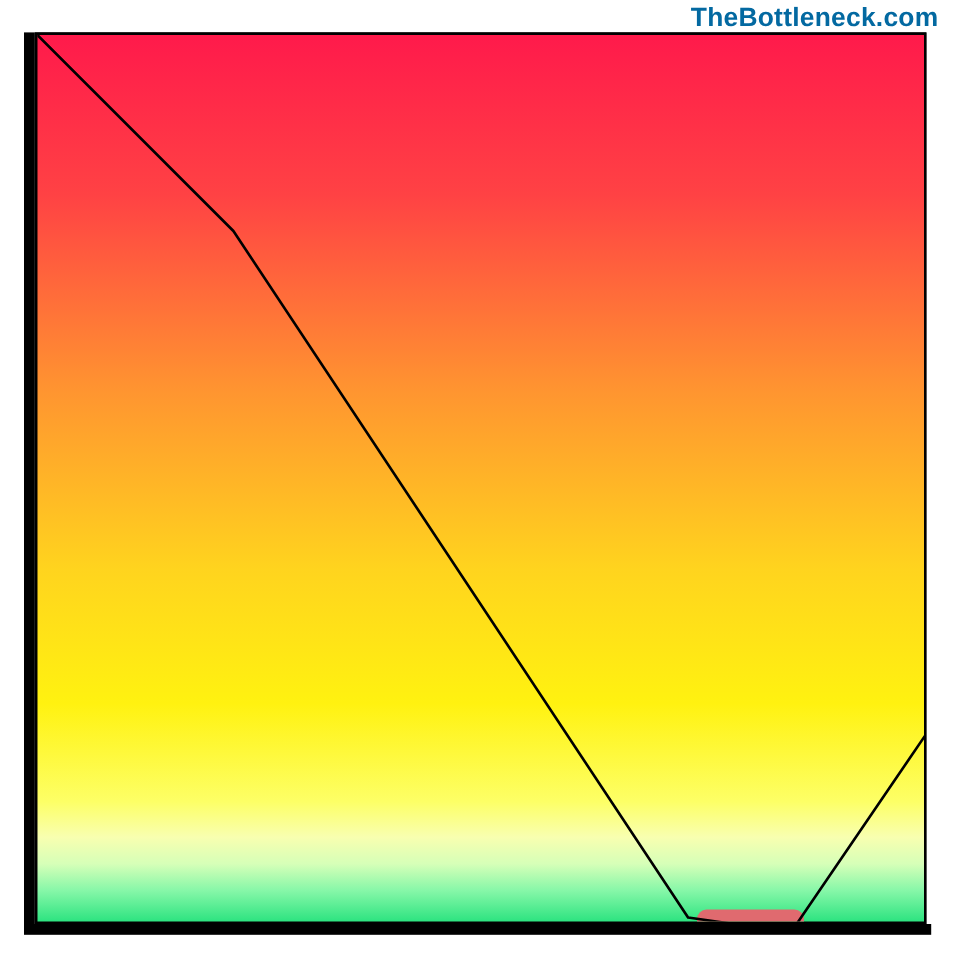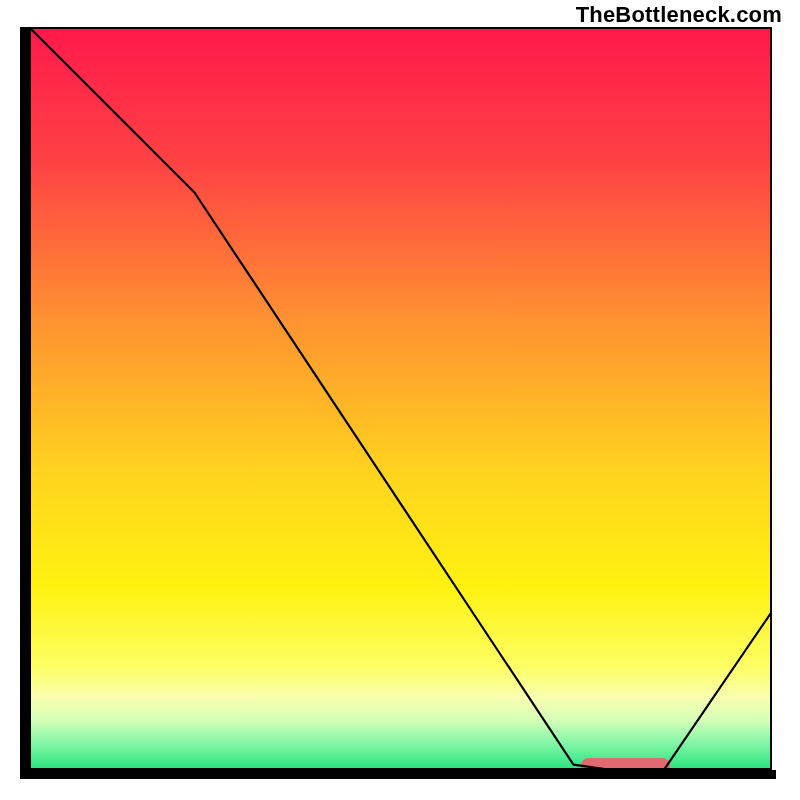--- a/index.html
+++ b/index.html
@@ -15,21 +15,21 @@
     position: relative;
     width: 800px;
     height: 800px;
   }
   .attribution {
     position: absolute;
     top: 2px;
     right: 18px;
     font-size: 22px;
     font-weight: 600;
-    color: #000000;
+    color: #0369a1;
     letter-spacing: 0.2px;
   }
   .plot-outer {
     position: absolute;
     left: 29px;
     top: 27px;
     width: 743px;
     height: 743px;
     background: #000;
     box-sizing: border-box;

